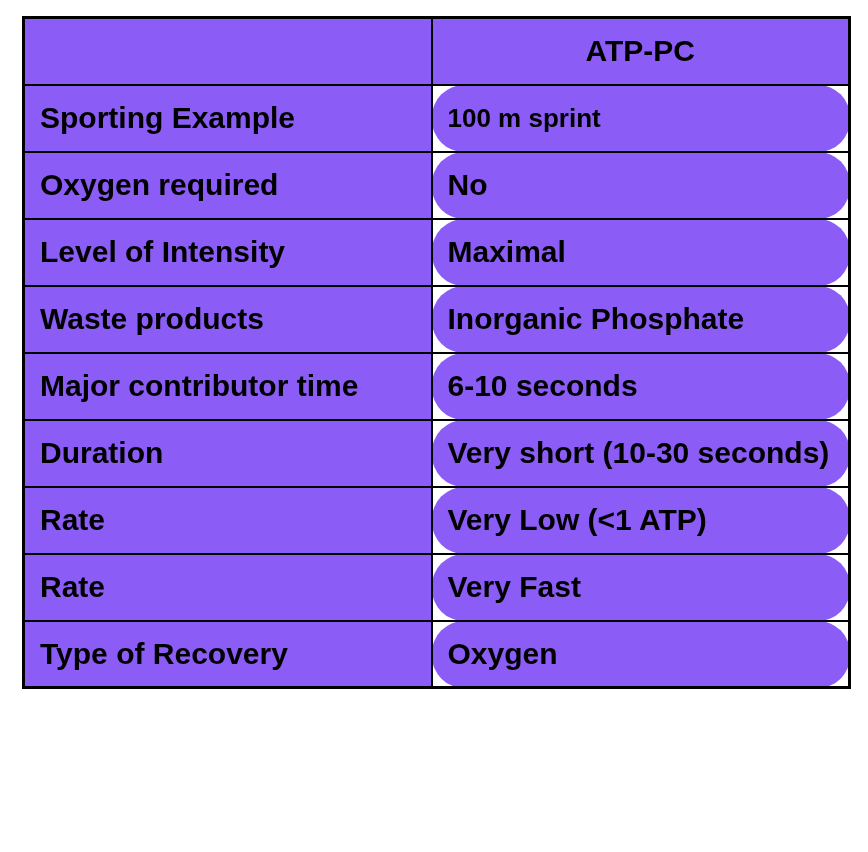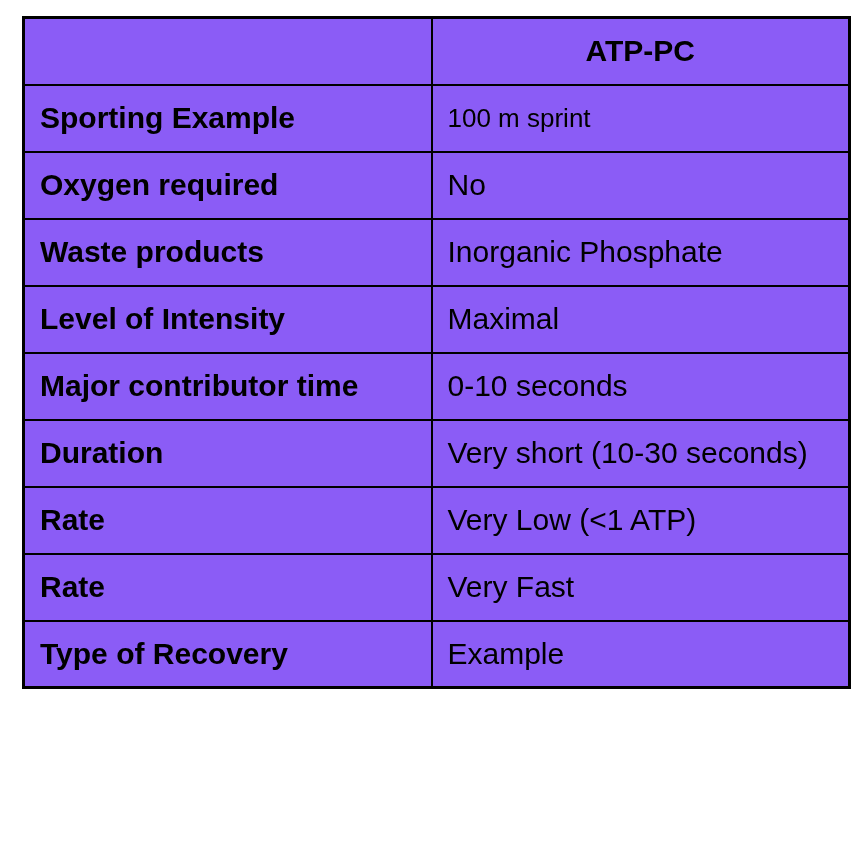--- a/index.html
+++ b/index.html
@@ -40,24 +40,25 @@
     padding: 0;
   }
   th.header-empty { padding: 0; }
   td.label-cell {
     font-weight: bold;
     font-size: 30px;
     text-align: left;
     padding: 0 10px 0 15px;
   }
   td.value-cell {
-    font-weight: normal;
+    font-weight: bold;
     font-size: 30px;
     text-align: left;
     padding: 0 6px 0 15px;
+    border-radius: 32px;
   }
   
   tbody tr:nth-child(1)  td.value-cell,
   tbody tr:nth-child(10) td.value-cell {
     font-size: 26px;
   }
 </style>
 </head>
 <body>
 
@@ -76,42 +77,42 @@
     <tbody>
       <tr class="t-row">
         <td class="label-cell">Sporting Example</td>
         <td class="value-cell">100 m sprint</td>
       </tr>
       <tr class="t-row">
         <td class="label-cell">Oxygen required</td>
         <td class="value-cell">No</td>
       </tr>
       <tr class="t-row">
+        <td class="label-cell">Level of Intensity</td>
+        <td class="value-cell">Maximal</td>
+      </tr>
+      <tr class="t-row">
         <td class="label-cell">Waste products</td>
         <td class="value-cell">Inorganic Phosphate</td>
       </tr>
       <tr class="t-row">
-        <td class="label-cell">Level of Intensity</td>
-        <td class="value-cell">Maximal</td>
-      </tr>
-      <tr class="t-row">
         <td class="label-cell">Major contributor time</td>
-        <td class="value-cell">0-10 seconds</td>
+        <td class="value-cell">6-10 seconds</td>
       </tr>
       <tr class="t-row">
         <td class="label-cell">Duration</td>
         <td class="value-cell">Very short (10-30 seconds)</td>
       </tr>
       <tr class="t-row">
         <td class="label-cell">Rate</td>
         <td class="value-cell">Very Low (&lt;1 ATP)</td>
       </tr>
       <tr class="t-row">
         <td class="label-cell">Rate</td>
         <td class="value-cell">Very Fast</td>
       </tr>
       <tr class="t-row">
         <td class="label-cell">Type of Recovery</td>
-        <td class="value-cell">Example</td>
+        <td class="value-cell">Oxygen</td>
       </tr>
     </tbody>
   </table>
 </div>
 
 </body></html>

